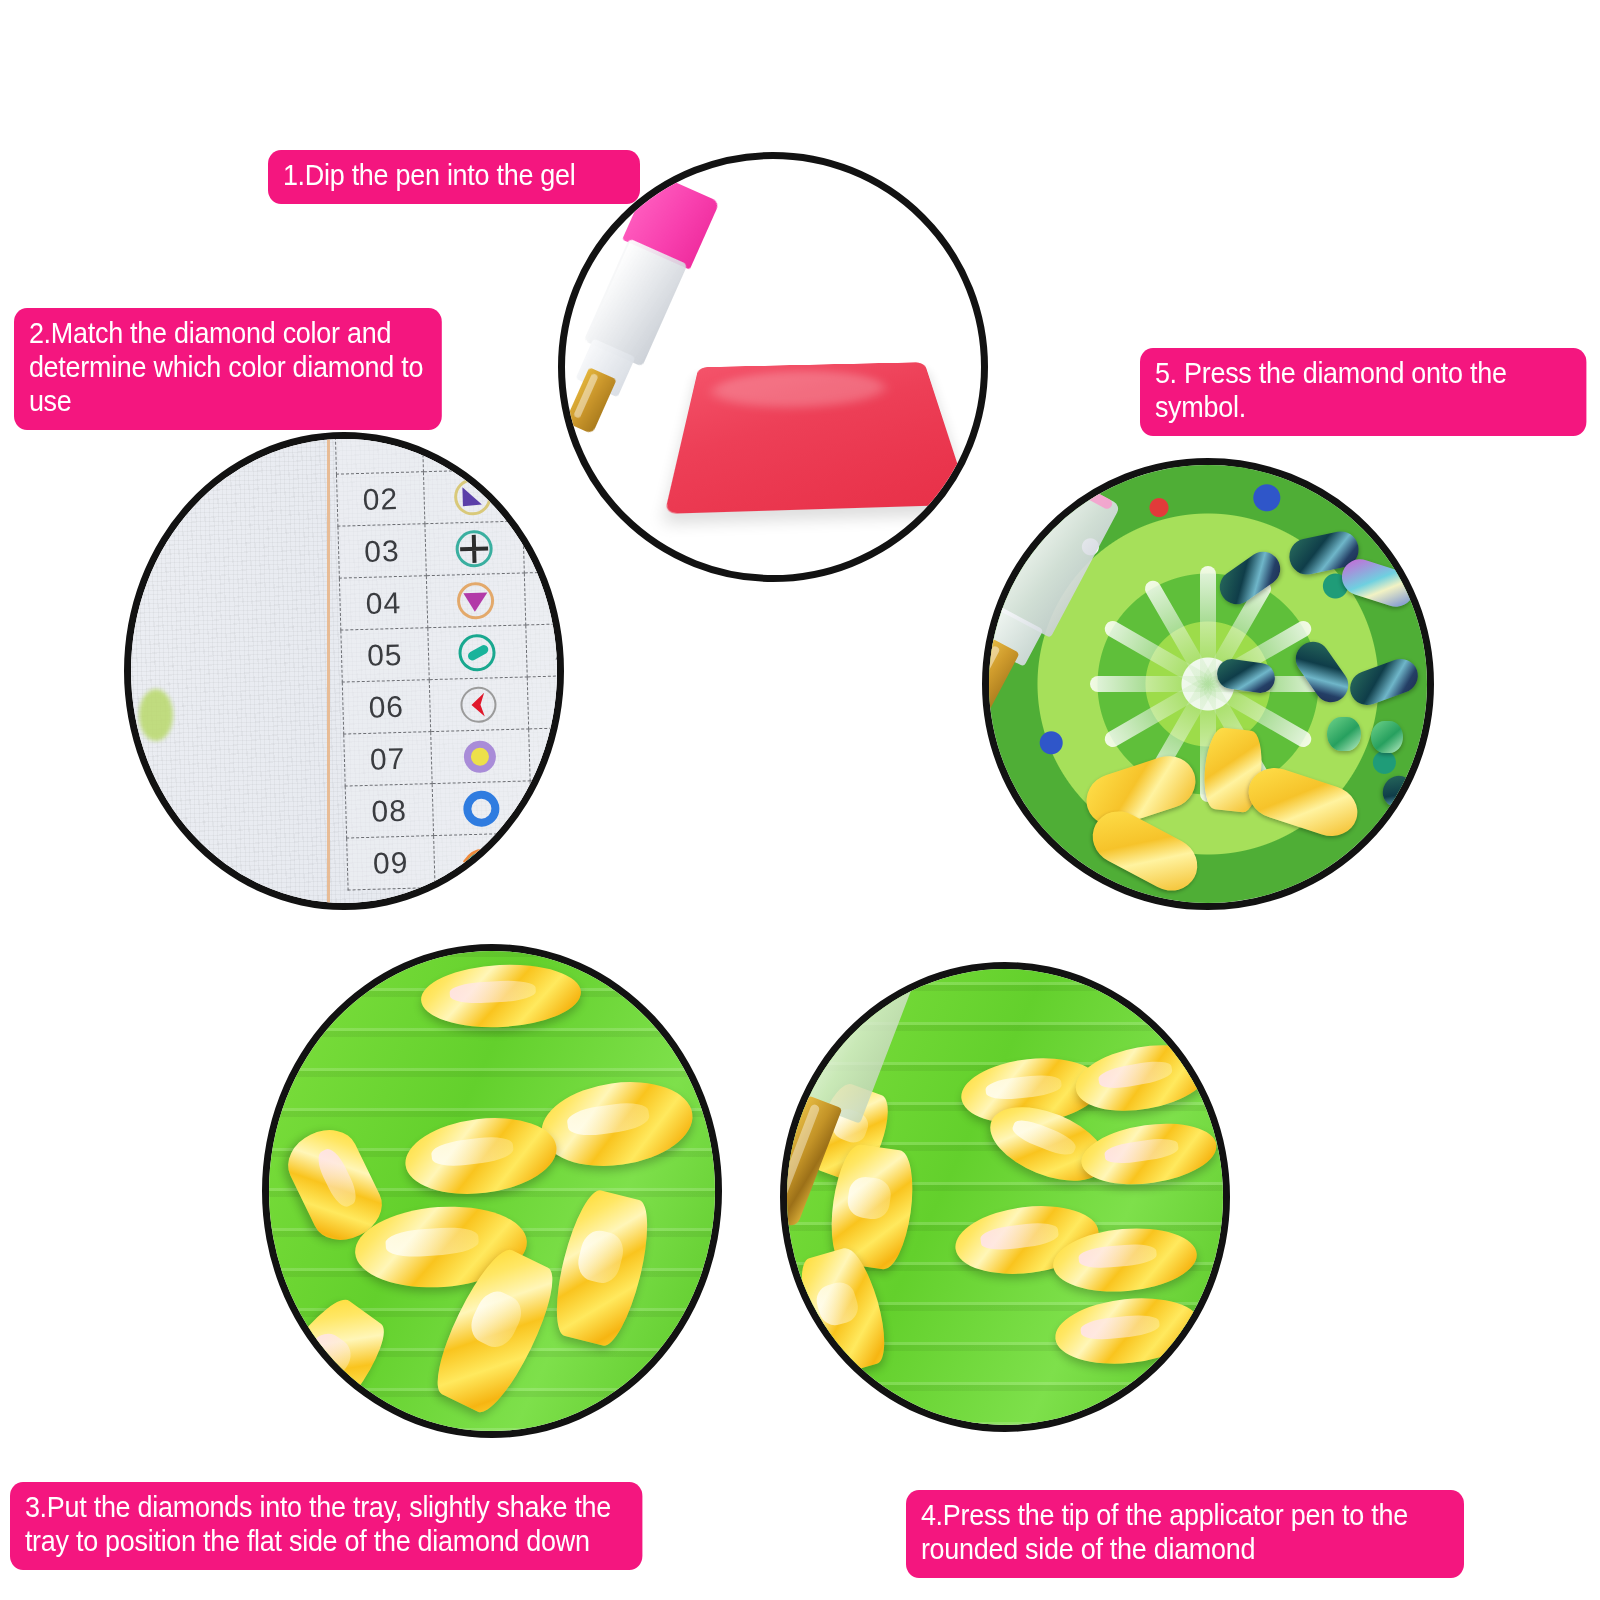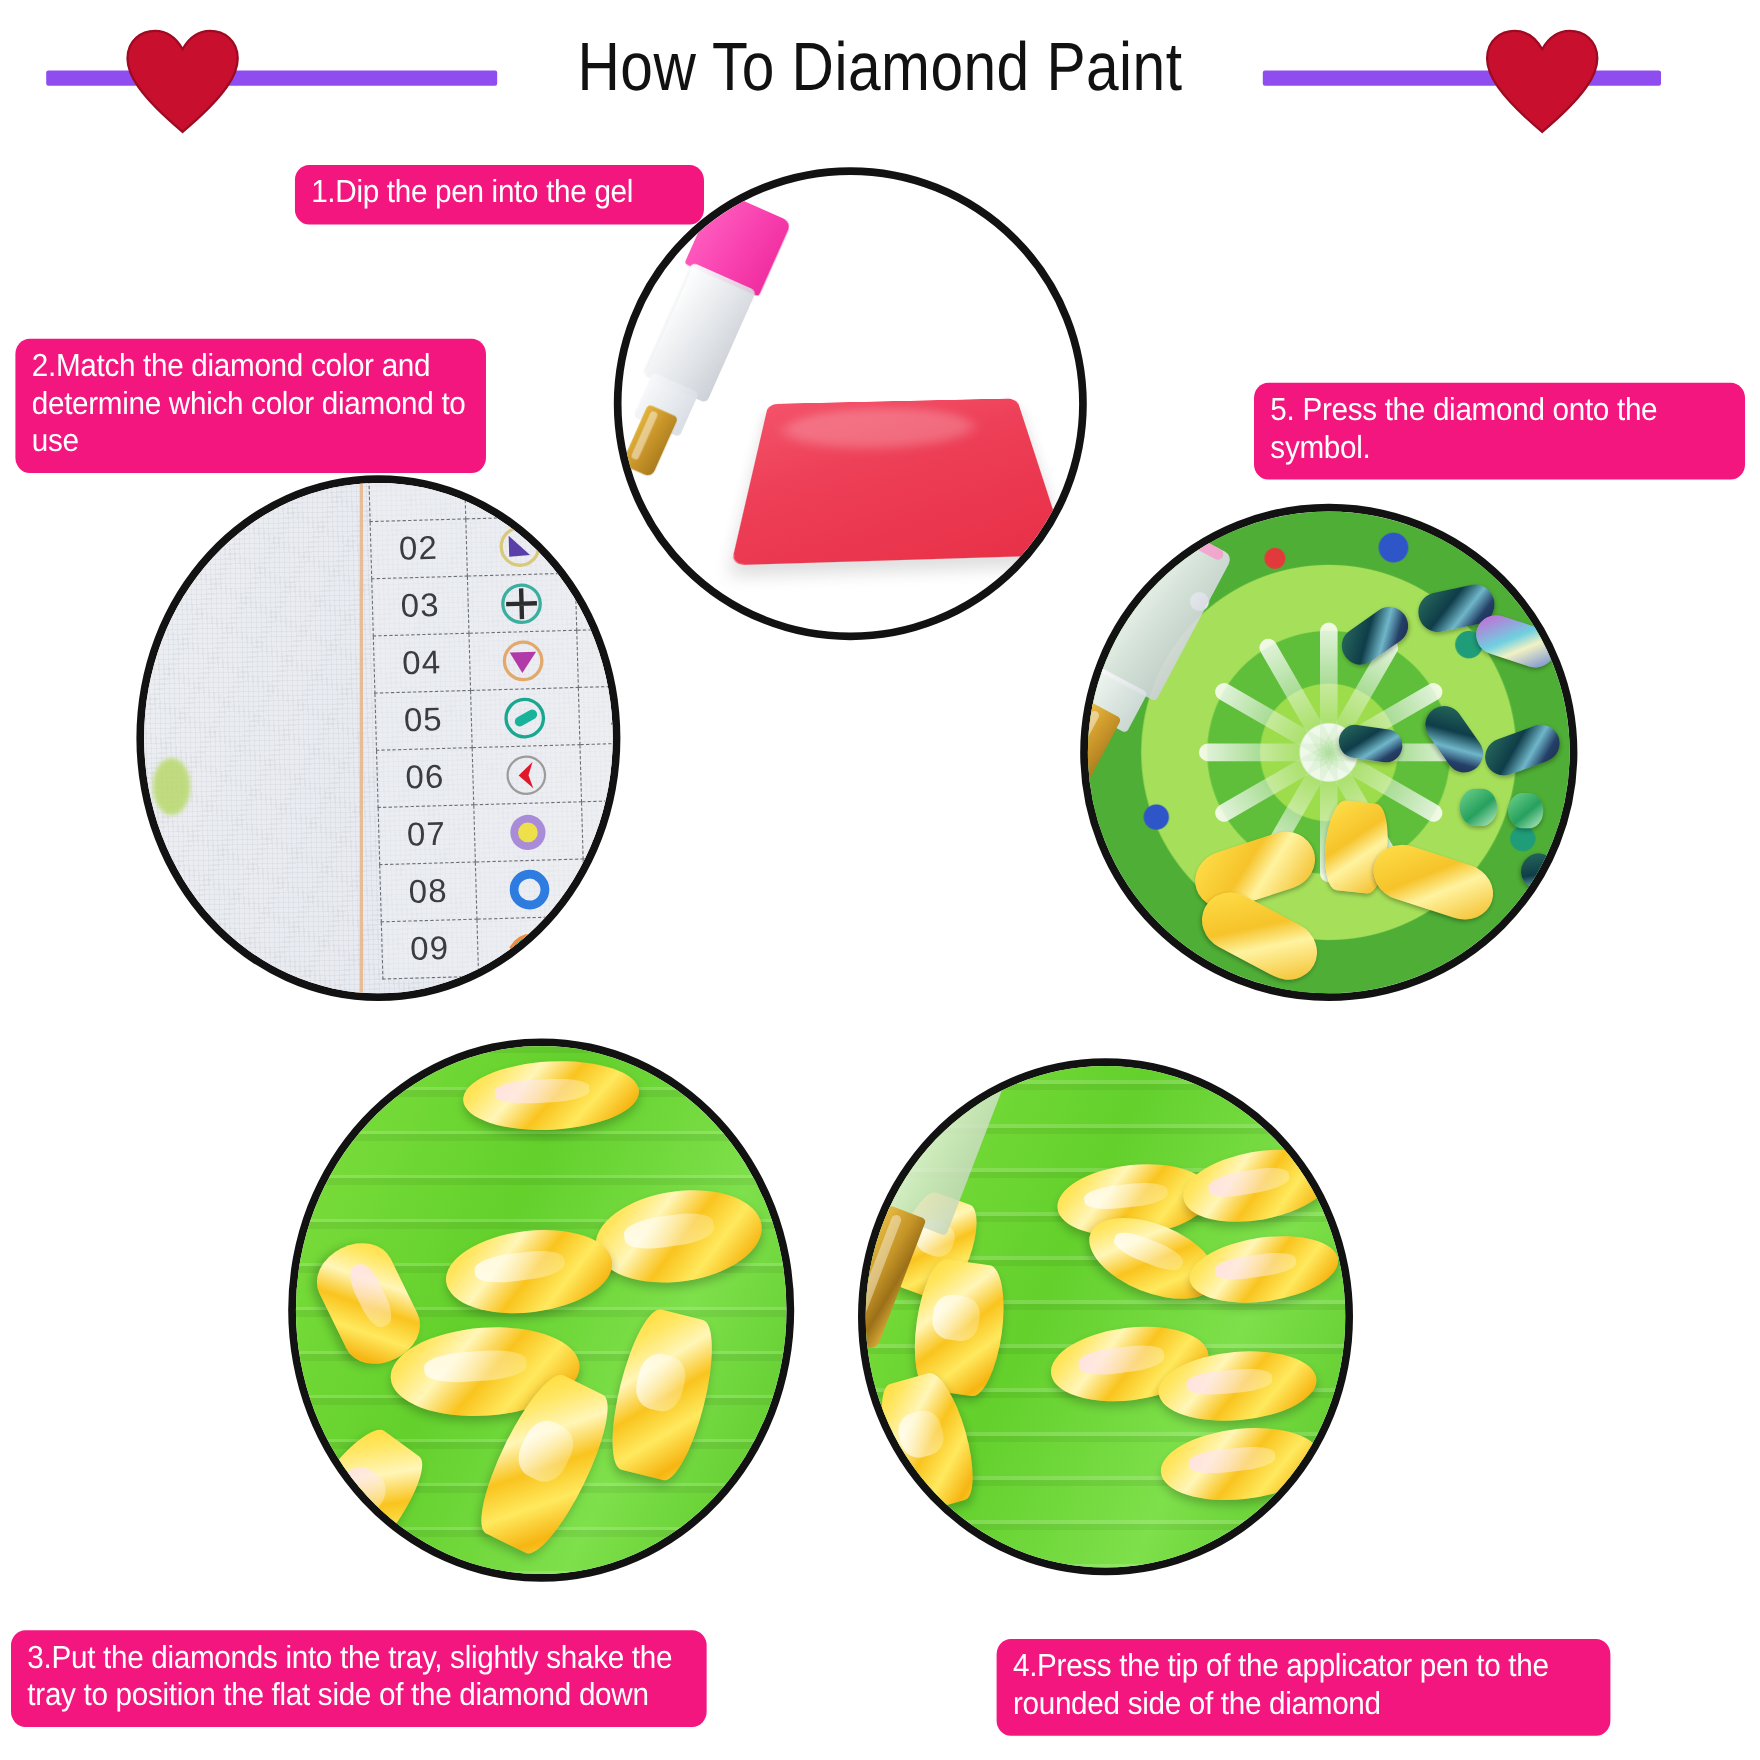--- a/index.html
+++ b/index.html
@@ -245,38 +245,20 @@
   .pen4 .tip:after{
     content:"";position:absolute;left:6px;top:6px;width:9px;height:82%;
     background:rgba(255,255,255,.4);border-radius:5px;
   }
 </style>
 </head>
 <body>
 
 <div class="page">
 
-  <div class="header">
-    <div class="bar left"></div>
-    <div class="bar right"></div>
-
-    <div class="heart left">
-      <svg viewBox="0 0 100 92" xmlns="http://www.w3.org/2000/svg">
-        <path d="M50 90 C12 58 2 40 2 26 C2 10 14 2 26 2 C37 2 45 9 50 18 C55 9 63 2 74 2 C86 2 98 10 98 26 C98 40 88 58 50 90 Z" fill="#C8102E" stroke="#9d0a22" stroke-width="2"></path>
-      </svg>
-    </div>
-
-    <div class="heart right">
-      <svg viewBox="0 0 100 92" xmlns="http://www.w3.org/2000/svg">
-        <path d="M50 90 C12 58 2 40 2 26 C2 10 14 2 26 2 C37 2 45 9 50 18 C55 9 63 2 74 2 C86 2 98 10 98 26 C98 40 88 58 50 90 Z" fill="#C8102E" stroke="#9d0a22" stroke-width="2"></path>
-      </svg>
-    </div>
-
-    <div class="title">How To Diamond Paint</div>
-  </div>
 
   <div class="label" id="label-1">1.Dip the pen into the gel</div>
   <div class="label" id="label-2">2.Match the diamond color and determine which color diamond to use</div>
   <div class="label" id="label-5">5. Press the diamond onto the symbol.</div>
   <div class="label" id="label-3">3.Put the diamonds into the tray, slightly shake the tray to position the flat side of the diamond down</div>
   <div class="label" id="label-4">4.Press the tip of the applicator pen to the rounded side of the diamond</div>
 
   <div class="photo" id="photo-1">
     <div class="inner">
       <div class="gel"></div>

